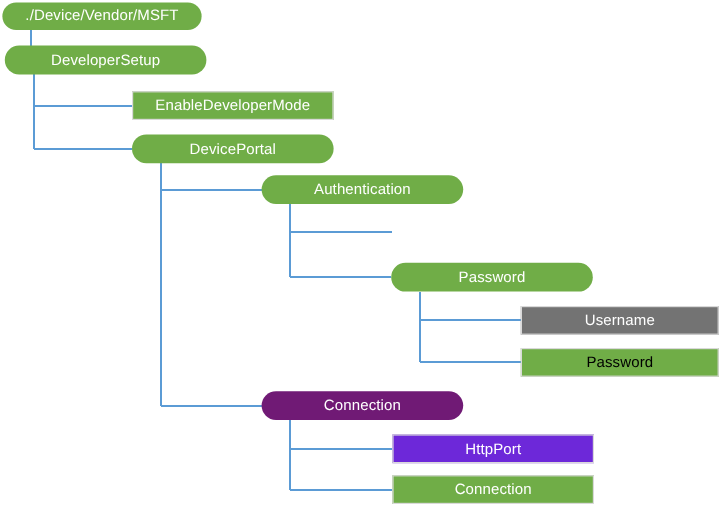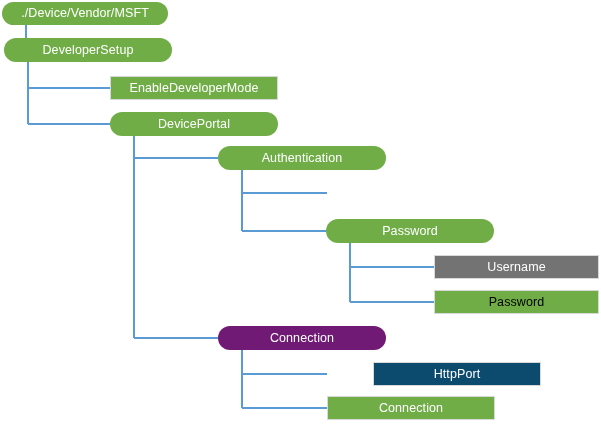--- a/index.html
+++ b/index.html
@@ -117,21 +117,21 @@
       </div>
       <div class="node rect" style="left: 434px; top: 255px; width: 165px; height: 24px; background: #737373; color: rgb(255, 255, 255); border-color: rgb(217, 217, 217);">
         <span class="node-label">Username</span>
       </div>
       <div class="node rect" style="left: 434px; top: 290px; width: 165px; height: 24px; background: rgb(112, 173, 71); color: #000000; border-color: rgb(217, 217, 217);">
         <span class="node-label">Password</span>
       </div>
       <div class="node pill" style="left: 218px; top: 326px; width: 168px; height: 24px; background: #701a75; color: rgb(255, 255, 255);">
         <span class="node-label">Connection</span>
       </div>
-      <div class="node rect" style="left: 327px; top: 362px; width: 168px; height: 24px; background: #0c4a6e; color: rgb(255, 255, 255); border-color: rgb(217, 217, 217); margin-left: 46px;">
+      <div class="node rect" style="left: 327px; top: 362px; width: 168px; height: 24px; background: #6d28d9; color: rgb(255, 255, 255); border-color: rgb(217, 217, 217);">
         <span class="node-label">HttpPort</span>
       </div>
       <div class="node rect" style="left: 327px; top: 396px; width: 168px; height: 24px; background: rgb(112, 173, 71); color: rgb(255, 255, 255); border-color: rgb(217, 217, 217);">
         <span class="node-label">Connection</span>
       </div>
     </div>
 
 </div>
 
 </body></html>

